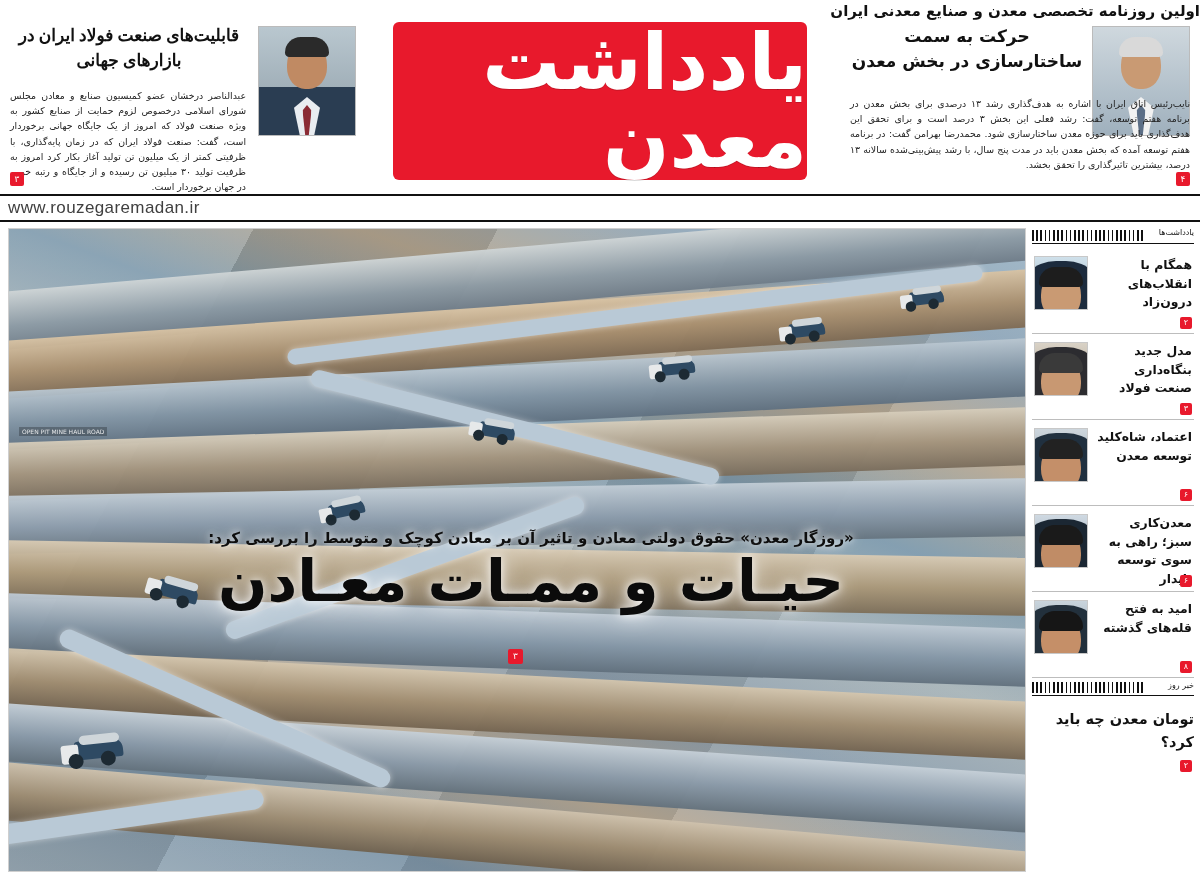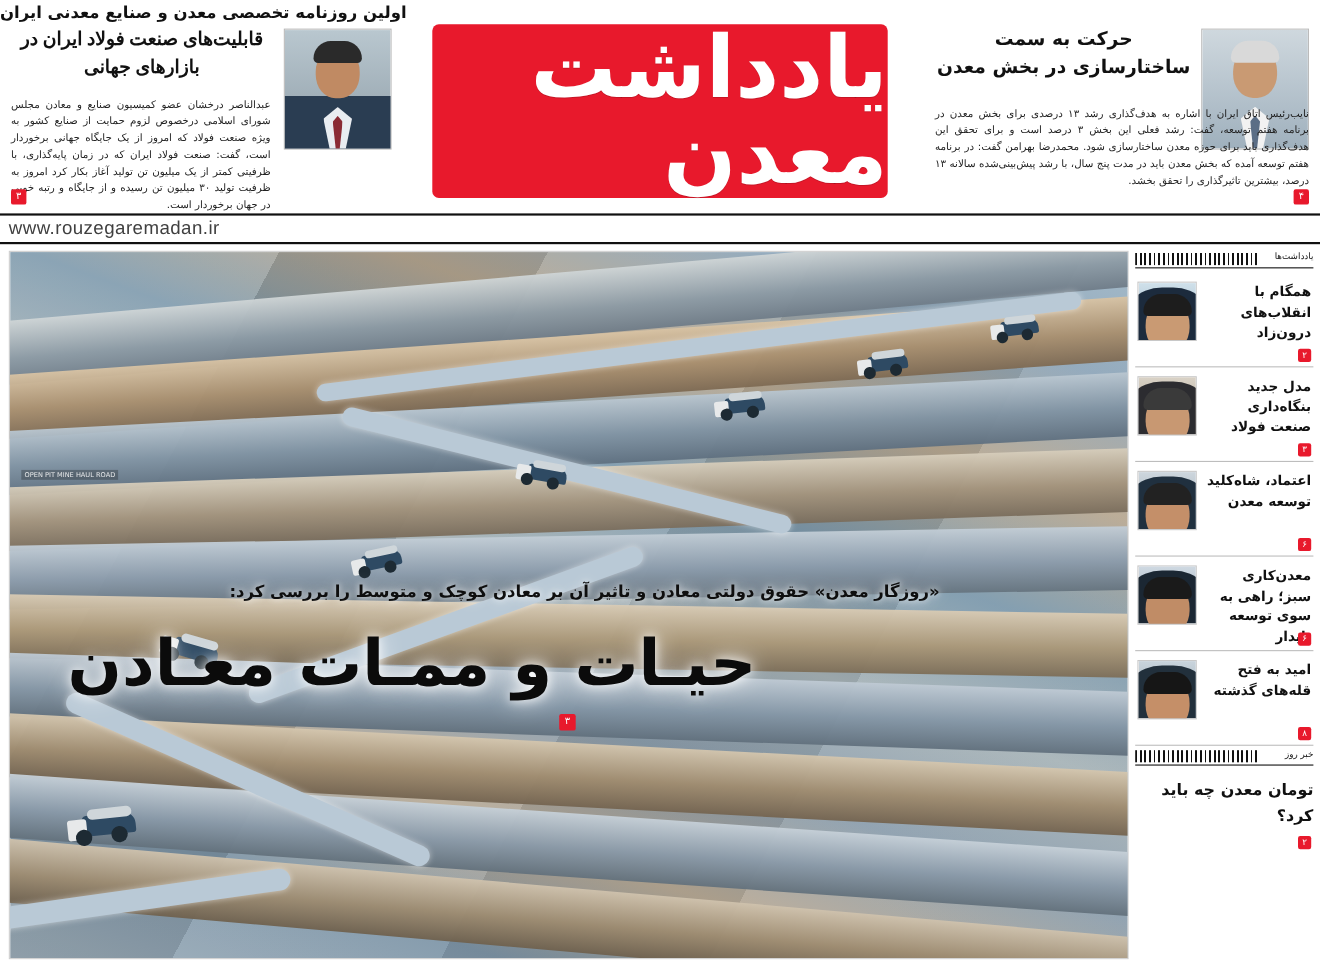--- a/index.html
+++ b/index.html
@@ -19,21 +19,21 @@
   
   .masthead {
     position: relative;
     width: 1200px;
     height: 196px;
     border-bottom: 2px solid #111;
   }
   .tagline {
     position: absolute;
     top: 2px; left: 0; right: 0;
-    text-align: left;
+    text-align: right;
     font-size: 15px;
     font-weight: bold;
     color: #111;
     letter-spacing: 0px;
   }
   .logo-box {
     position: absolute;
     top: 22px;
     left: 50%;
     transform: translateX(-50%);
@@ -228,23 +228,23 @@
     width: 940px;
     text-align: center;
     color: #0e0e0e;
     font-size: 15px;
     font-weight: bold;
     text-shadow: 0 0 6px rgba(255,255,255,.85), 0 0 14px rgba(255,255,255,.8);
   }
   .lead-title {
     position: absolute;
     right: 24px;
-    top: 340px;
+    top: 318px;
     width: 940px;
-    text-align: left;
+    text-align: center;
     color: #0b0b0b;
     font-size: 58px;
     font-weight: bold;
     letter-spacing: 1px;
     text-shadow: 0 0 10px rgba(255,255,255,.9), 0 0 22px rgba(255,255,255,.85);
   }
   .lead-pagenum {
     position: absolute;
     top: 420px;
     right: 502px;

